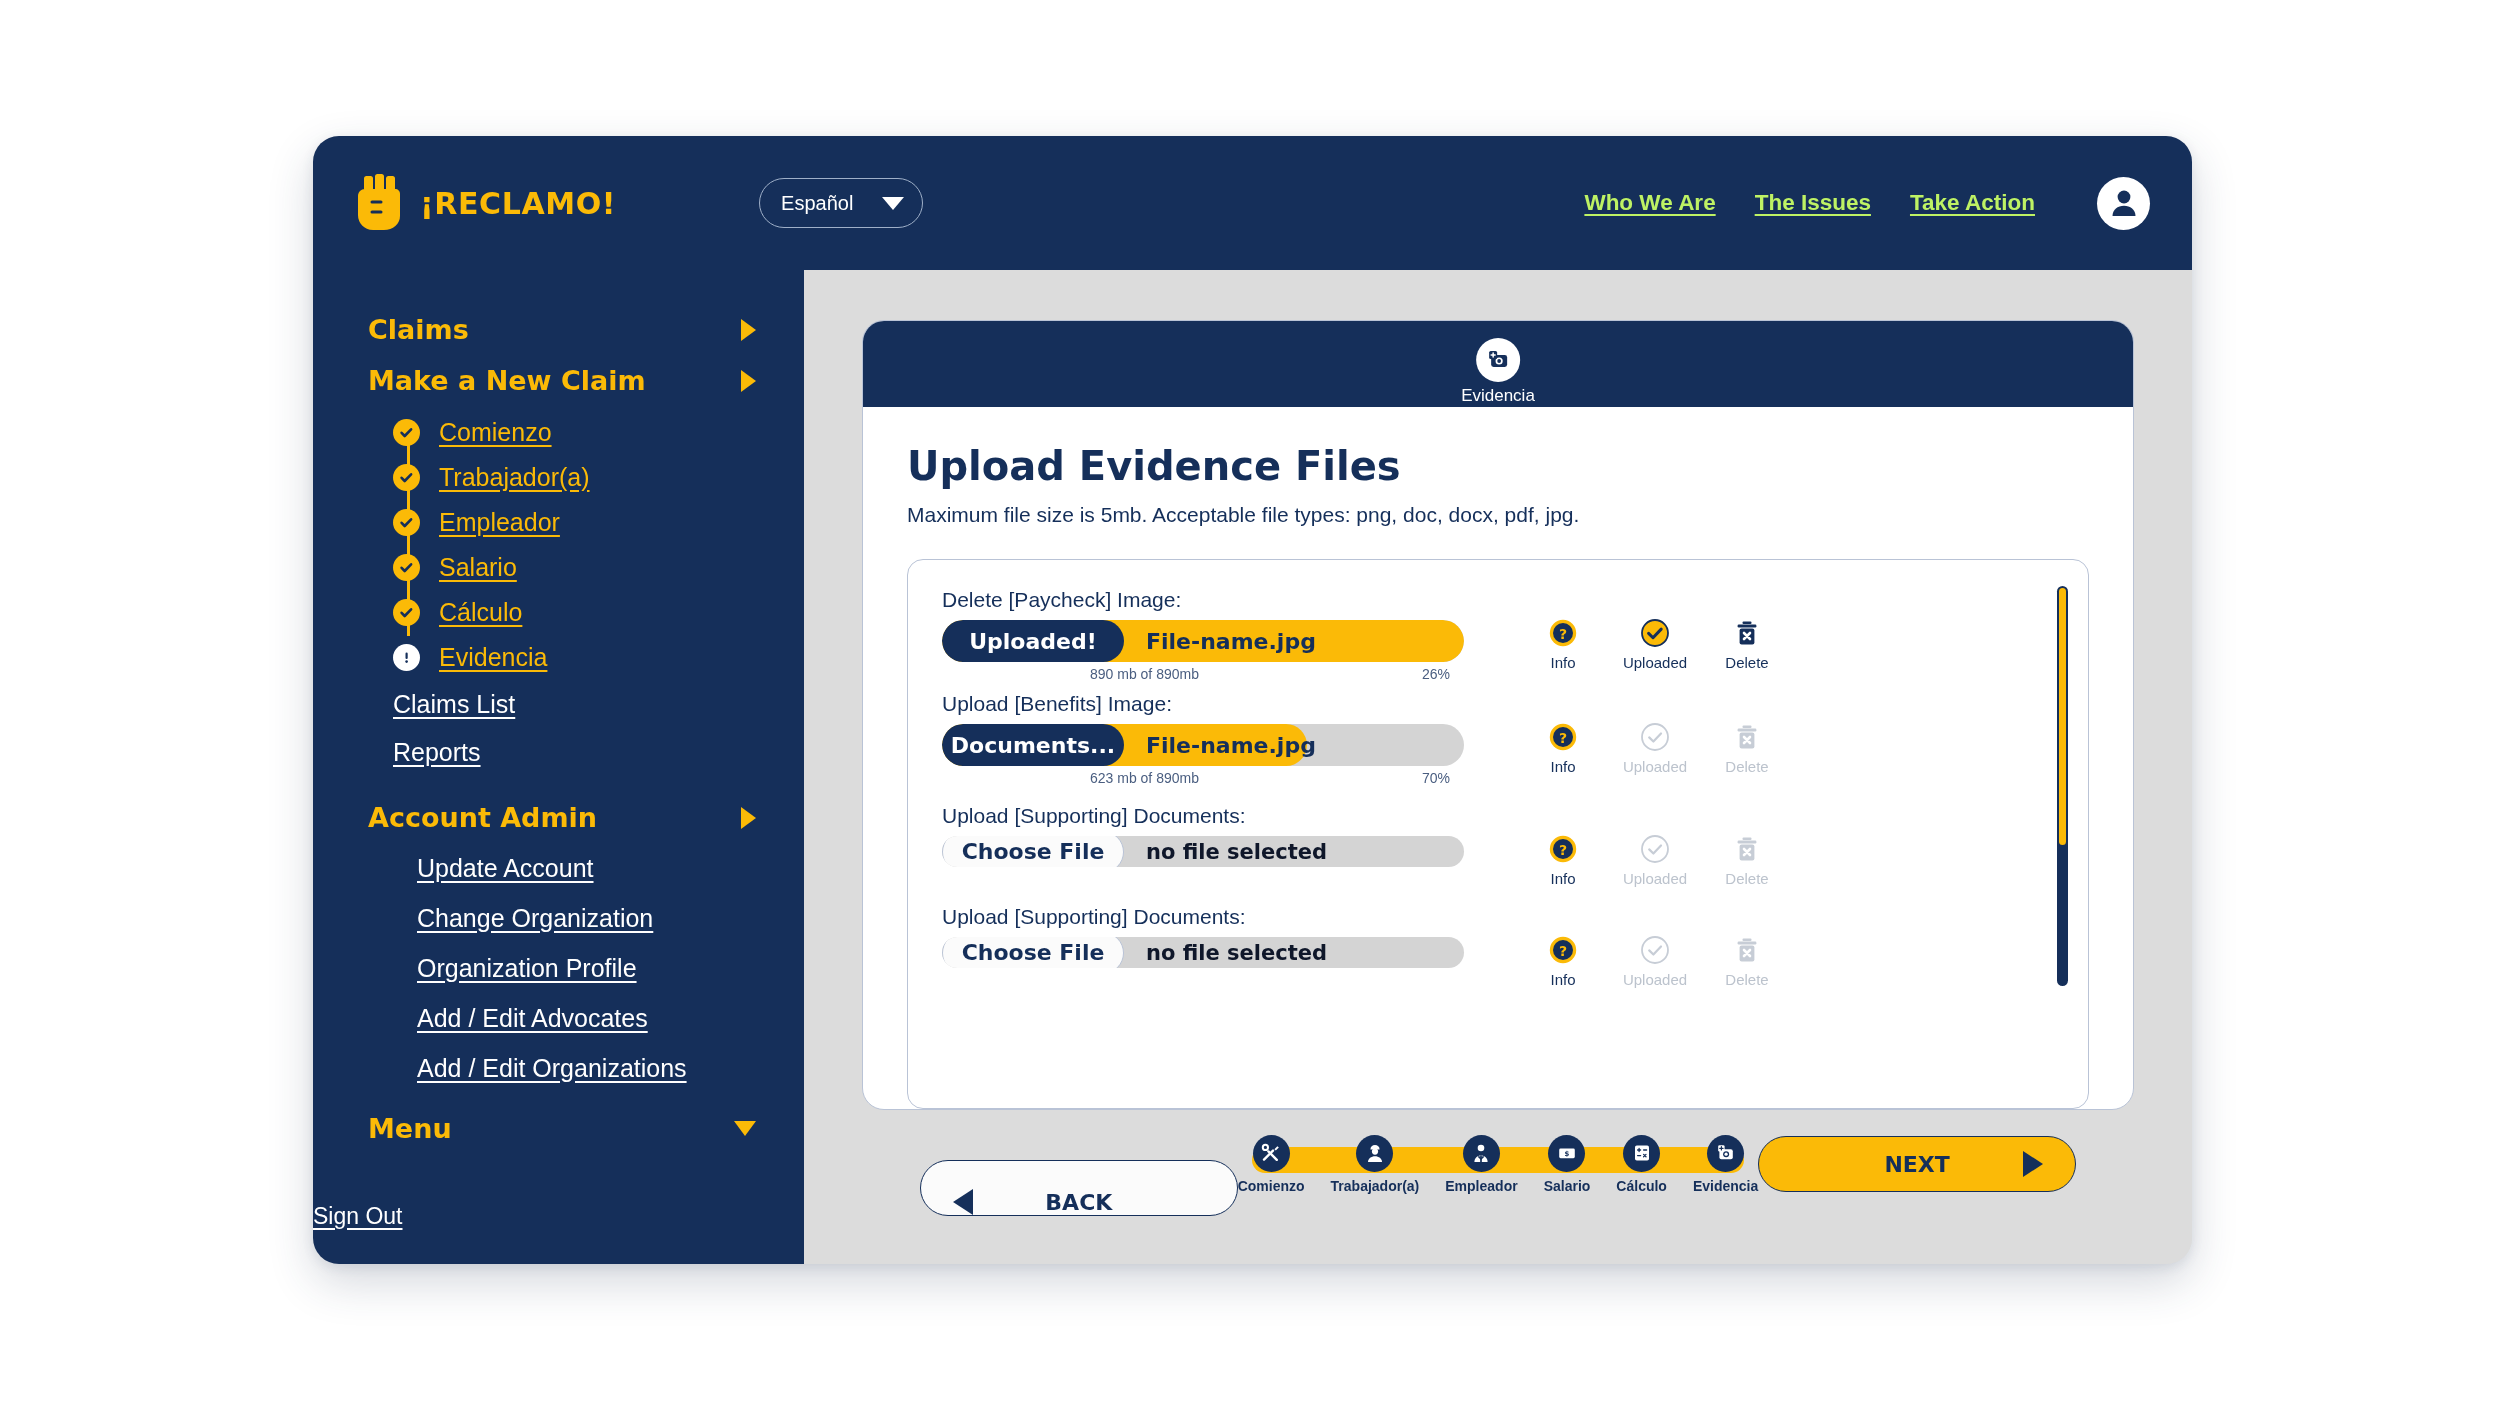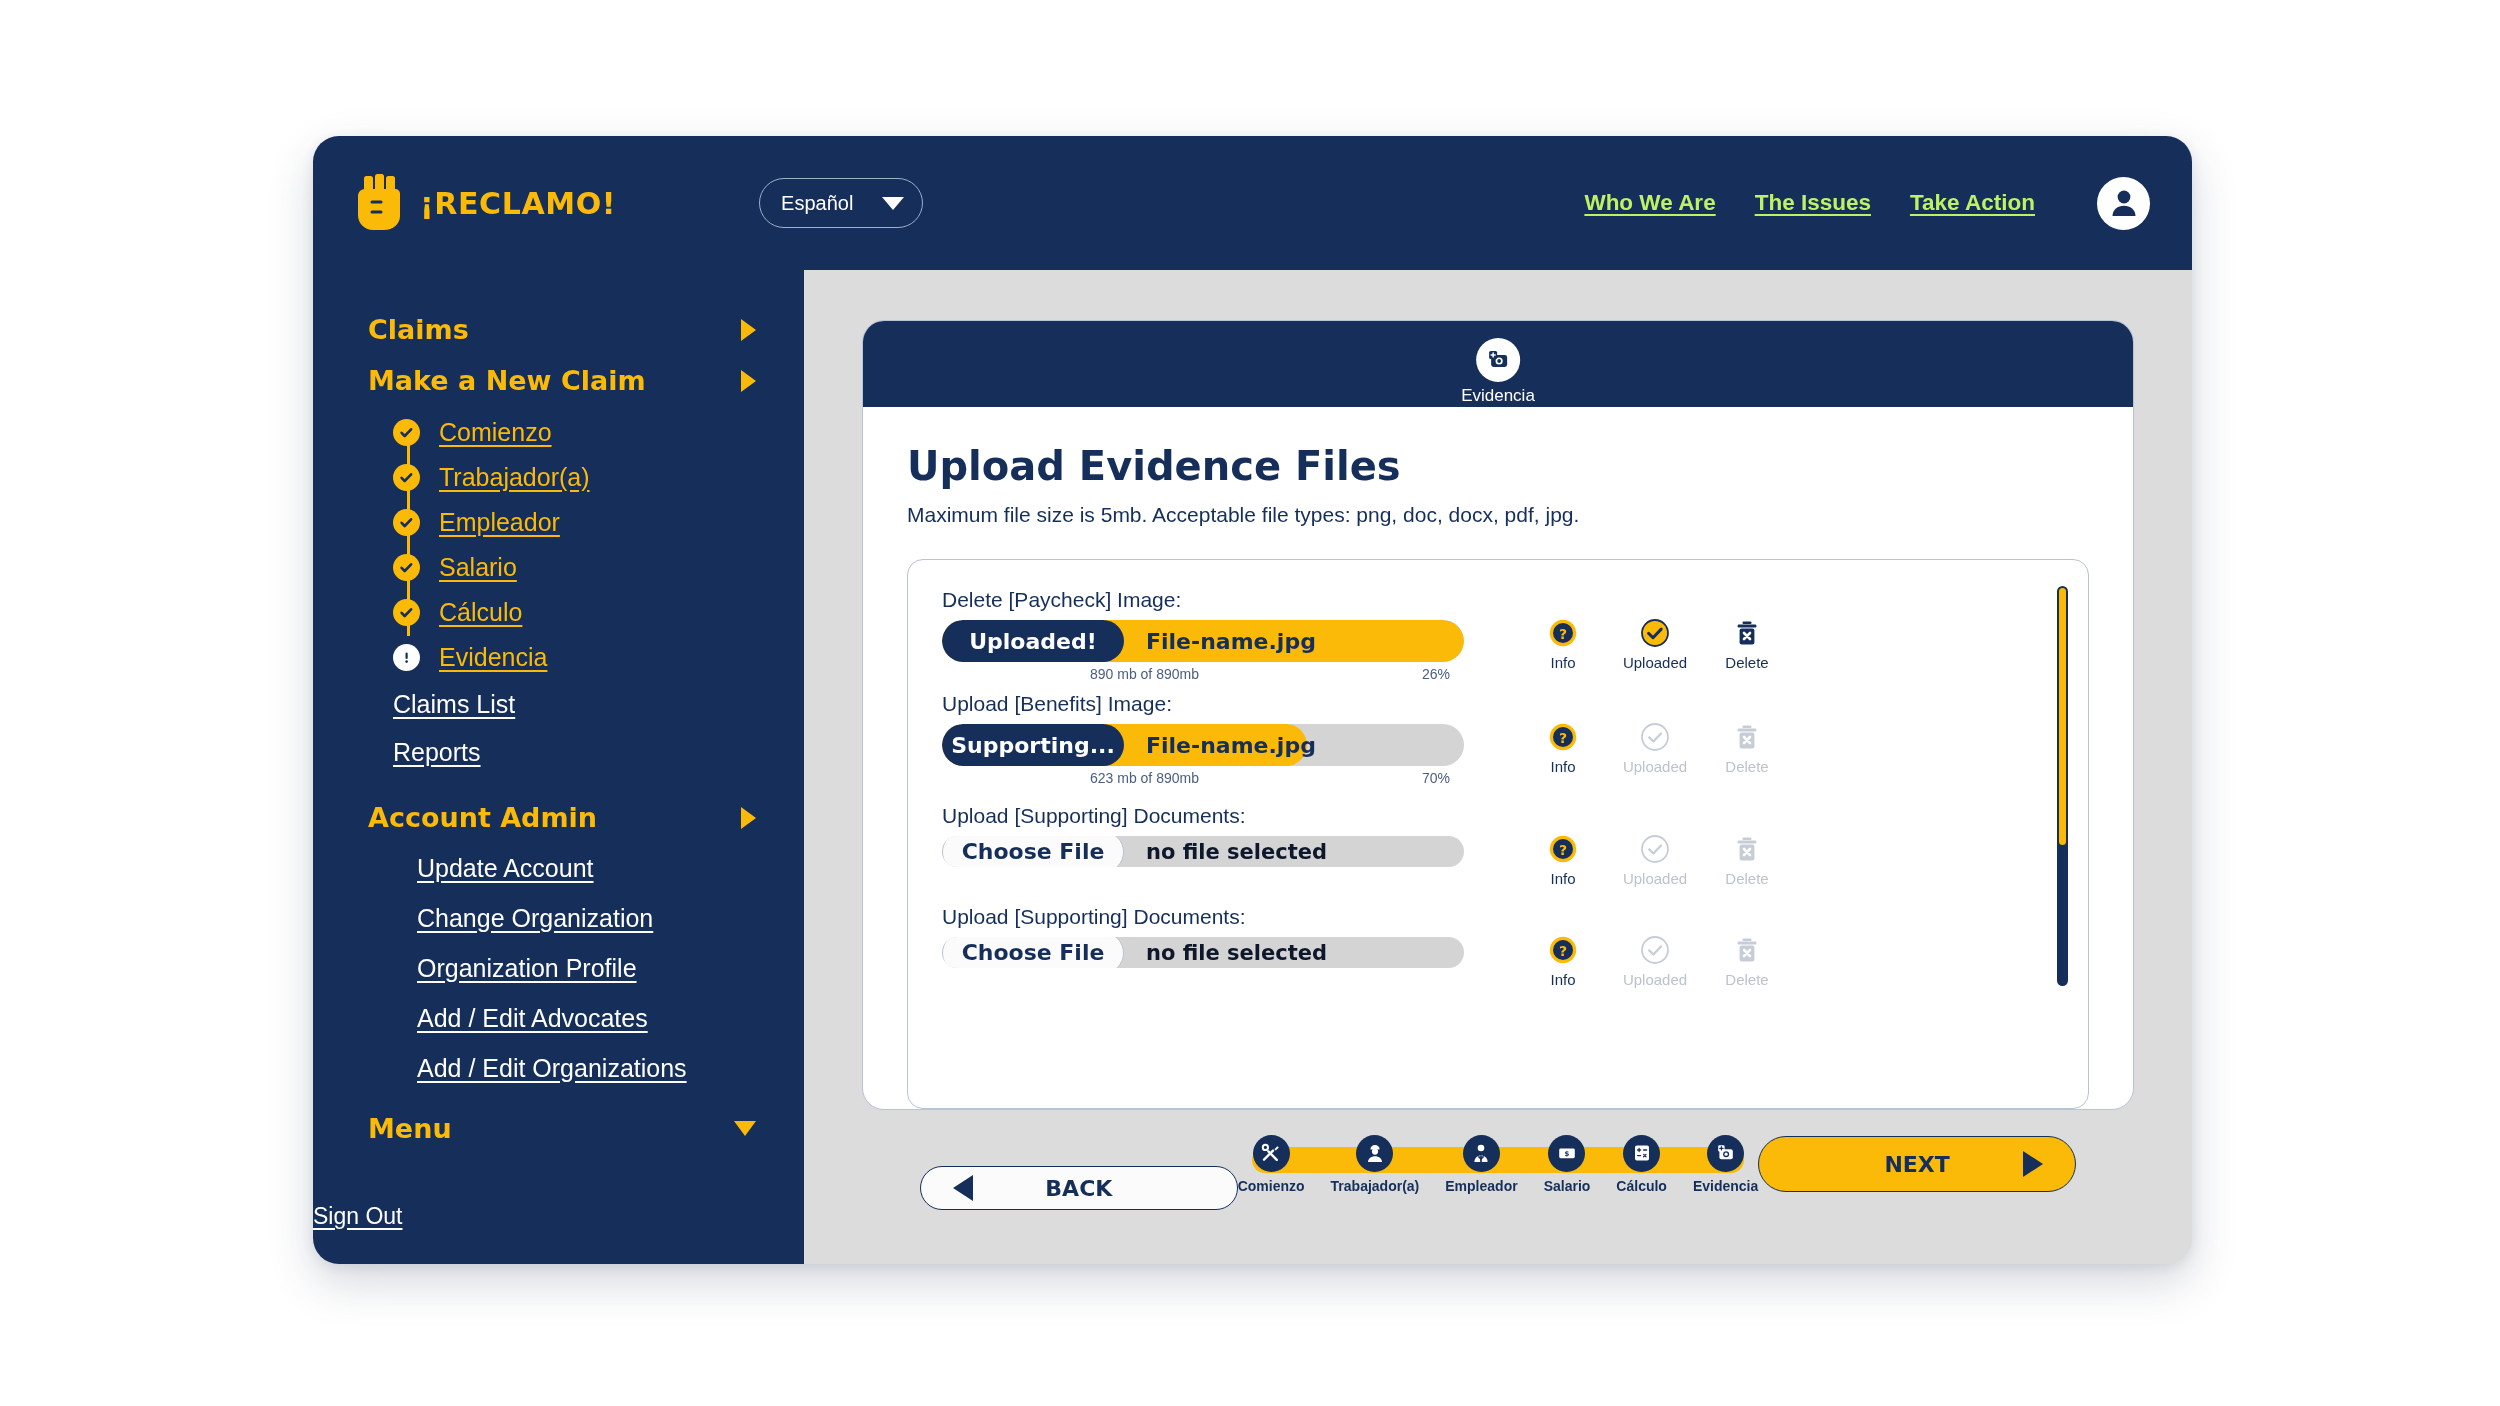--- a/index.html
+++ b/index.html
@@ -351,25 +351,25 @@
 
   
   #bottom-nav {
     height: 108px;
     flex: 0 0 108px;
     display: flex; align-items: center;
     padding: 0 58px;
     gap: 0;
   }
   #back-btn {
-    width: 340px; height: 44px;
+    width: 340px; height: 56px;
     background: #fbfbfb;
     border: 1.8px solid #152f5a;
     border-radius: 28px;
-    display: flex; align-items: center;
+    display: flex; align-items: flex-end;
     position: relative;
     cursor: pointer;
     margin-top: 48px;
   }
   #back-btn .blabel {
     flex: 1; text-align: center;
     color: #152f5a; font-size: 22px; font-weight: 800;
     font-family: "DejaVu Sans", sans-serif;
   }
   .tri-left {
@@ -649,21 +649,21 @@
                   <span class="actlabel">Delete</span>
                 </div>
               </div>
             </div>
 
             <div class="upload-row">
               <div class="upload-left">
                 <div class="upload-label">Upload [Benefits] Image:</div>
                 <div class="prog-ctl">
                   <div class="prog-fill" style="width:70%"></div>
-                  <div class="prog-status">Supporting...</div>
+                  <div class="prog-status">Documents...</div>
                   <div class="prog-filename">File-name.jpg</div>
                 </div>
                 <div class="prog-meta">
                   <span>623 mb of 890mb</span>
                   <span>70%</span>
                 </div>
               </div>
               <div class="upload-actions">
                 <div class="act">
                   <span class="acticon">

